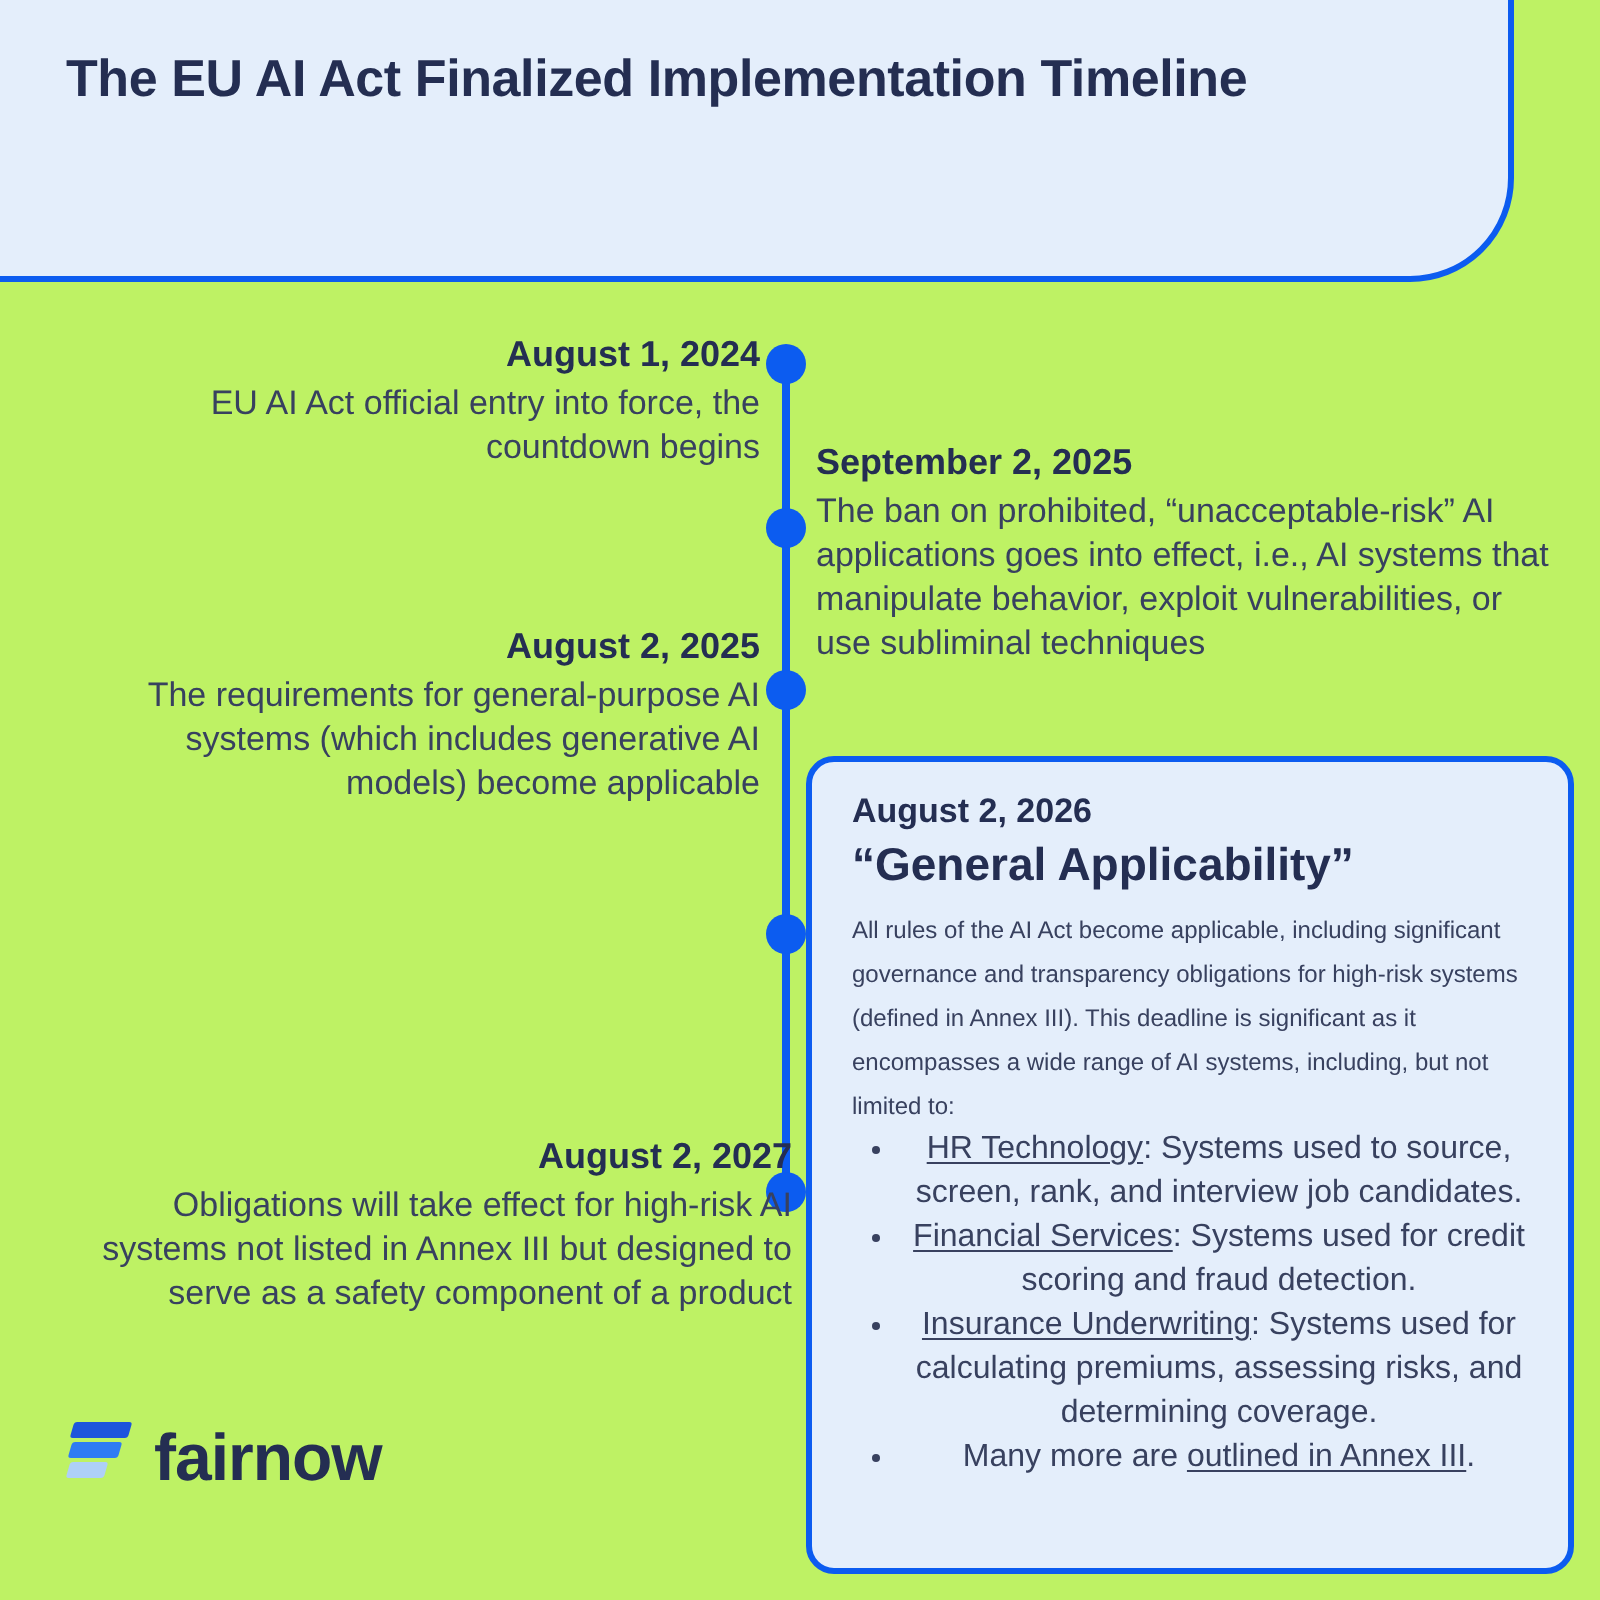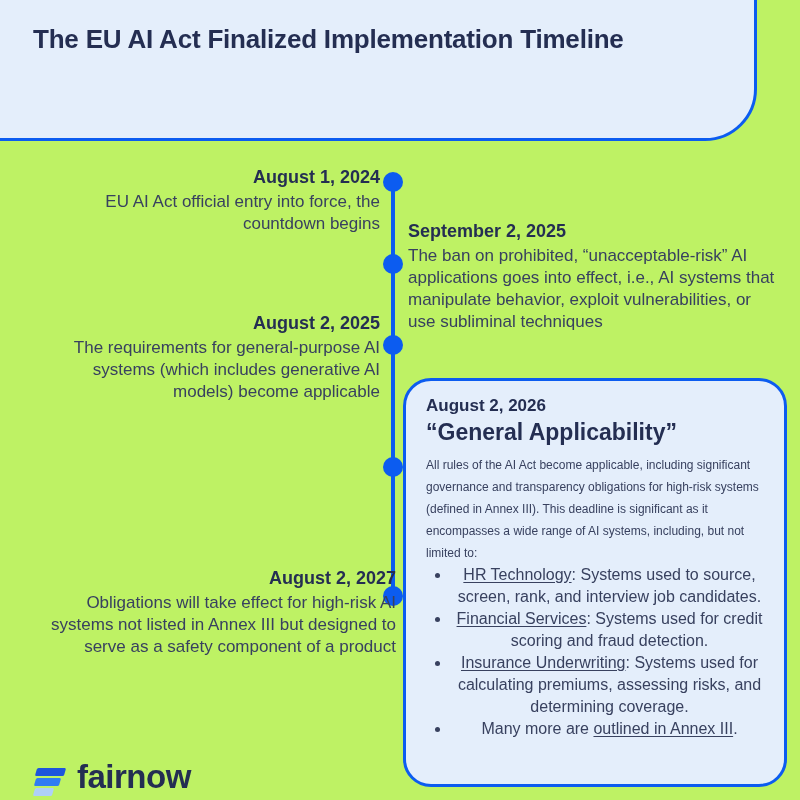--- a/index.html
+++ b/index.html
@@ -71,32 +71,32 @@
   
   .bigcard {
     position: absolute;
     left: 403px;
     top: 378px;
     width: 384px;
     height: 409px;
     box-sizing: border-box;
     background: #E4EEFB;
     border: 3px solid #0C5CF0;
-    border-radius: 28px;
+    border-radius: 14px;
     padding: 13px 18px 0 20px;
     overflow: hidden;
   }
   .card-date { font-weight: bold; font-size: 17px; line-height: 23px; color: #242E52; }
   .card-heading { margin: 1px 0 7px 0; font-size: 23px; line-height: 29px; font-weight: bold; color: #242E52; }
   .card-text { margin: 0; font-size: 12px; line-height: 22px; color: #38415F; }
   .card-list { margin: 0; padding-left: 25px; font-size: 16px; line-height: 22px; color: #38415F; text-align: center; }
   .card-list li { padding-left: 2px; }
   .ul-link { text-decoration: underline; text-underline-offset: 2px; }
   
-  .footer { position: absolute; left: 33px; top: 758px; display: flex; align-items: flex-end; }
+  .footer { position: absolute; left: 33px; top: 710px; display: flex; align-items: flex-start; }
   .logo-mark { width: 33px; height: 29px; margin-right: 11px; position: relative; }
   .bar { position: absolute; border-radius: 1.5px; transform: skewX(-16deg); }
   .bar1 { left: 3px; top: 1px;  width: 29px; height: 8px; background: #1D55DC; }
   .bar2 { left: 2px; top: 11px; width: 25px; height: 8px; background: #2F7CF3; }
   .bar3 { left: 1px; top: 21px; width: 19px; height: 8px; background: #AED0F8; }
   .brand-name { font-size: 33px; font-weight: bold; color: #242E52; letter-spacing: -0.5px; }
   .brand-tagline { font-size: 16px; font-weight: bold; color: #242E52; margin-left: 14px; margin-top: 5px; }
 </style>
 </head>
 <body>

